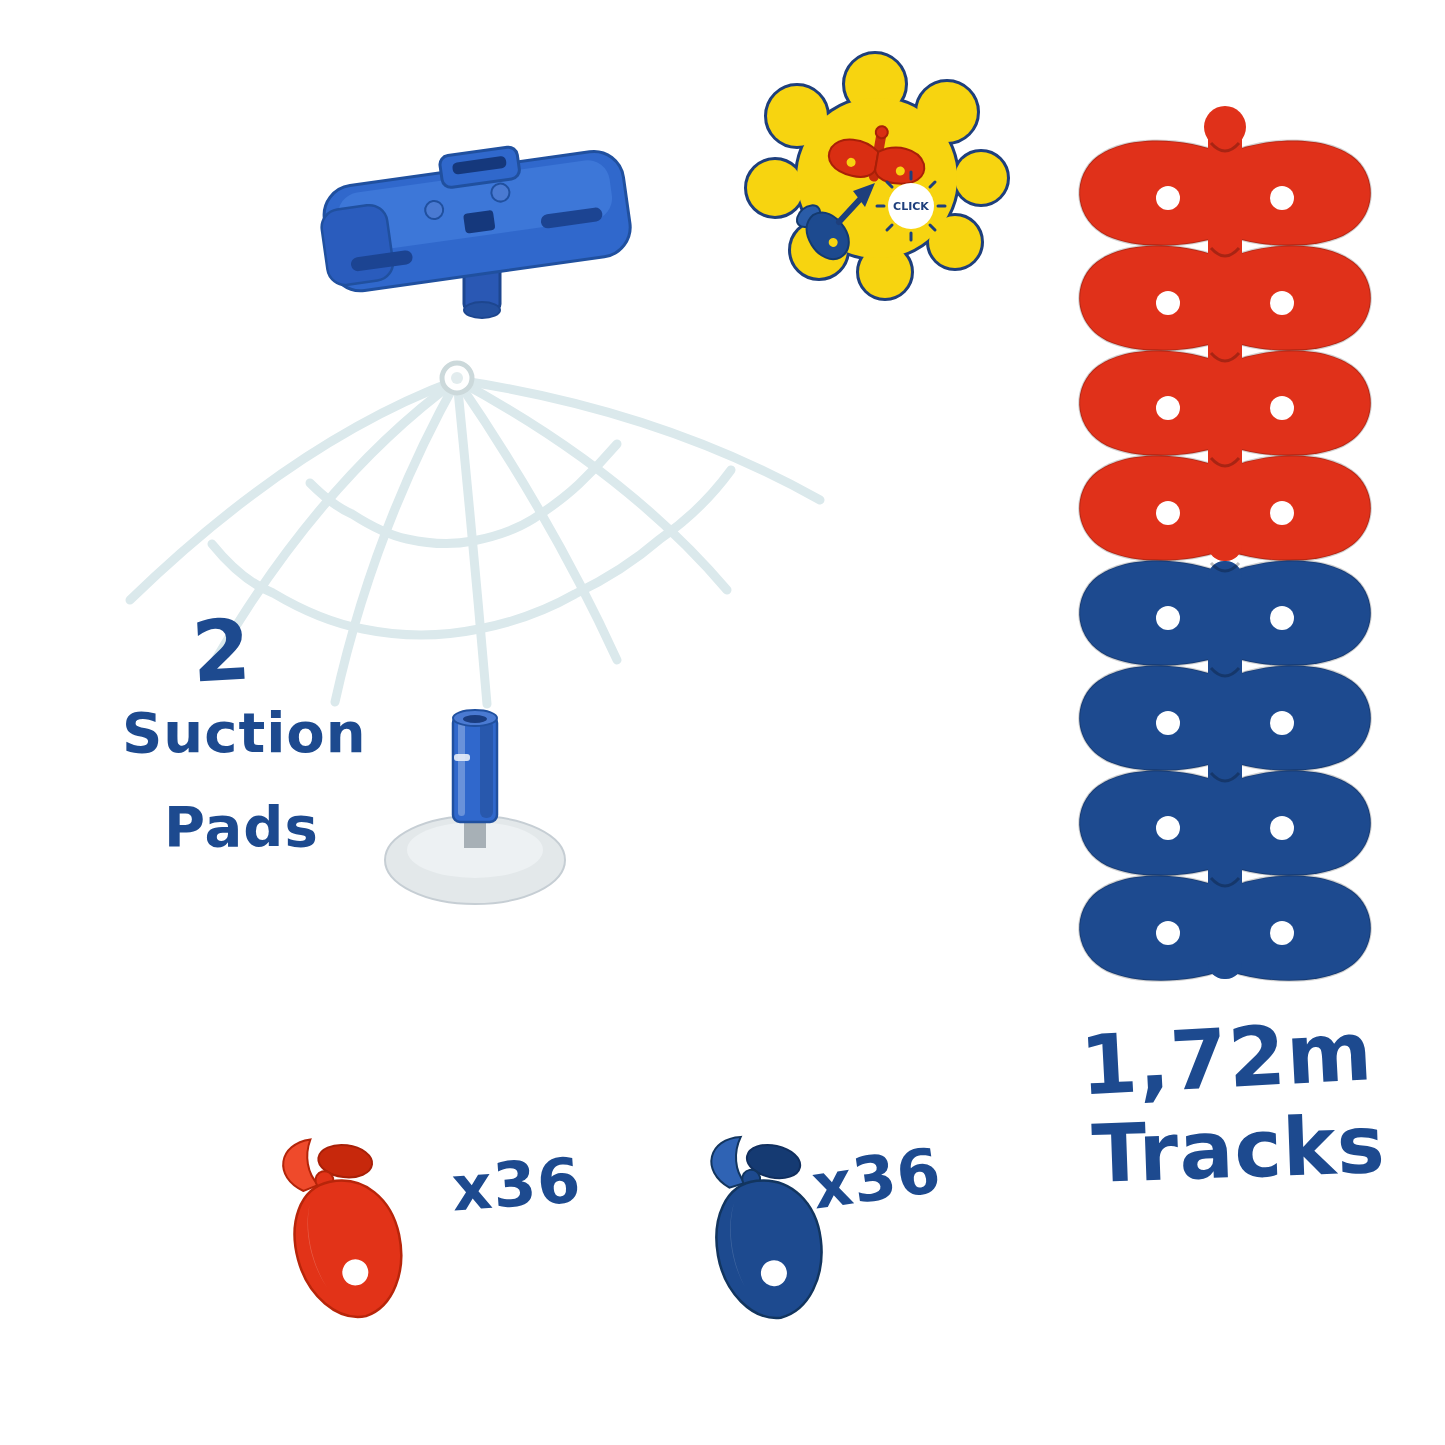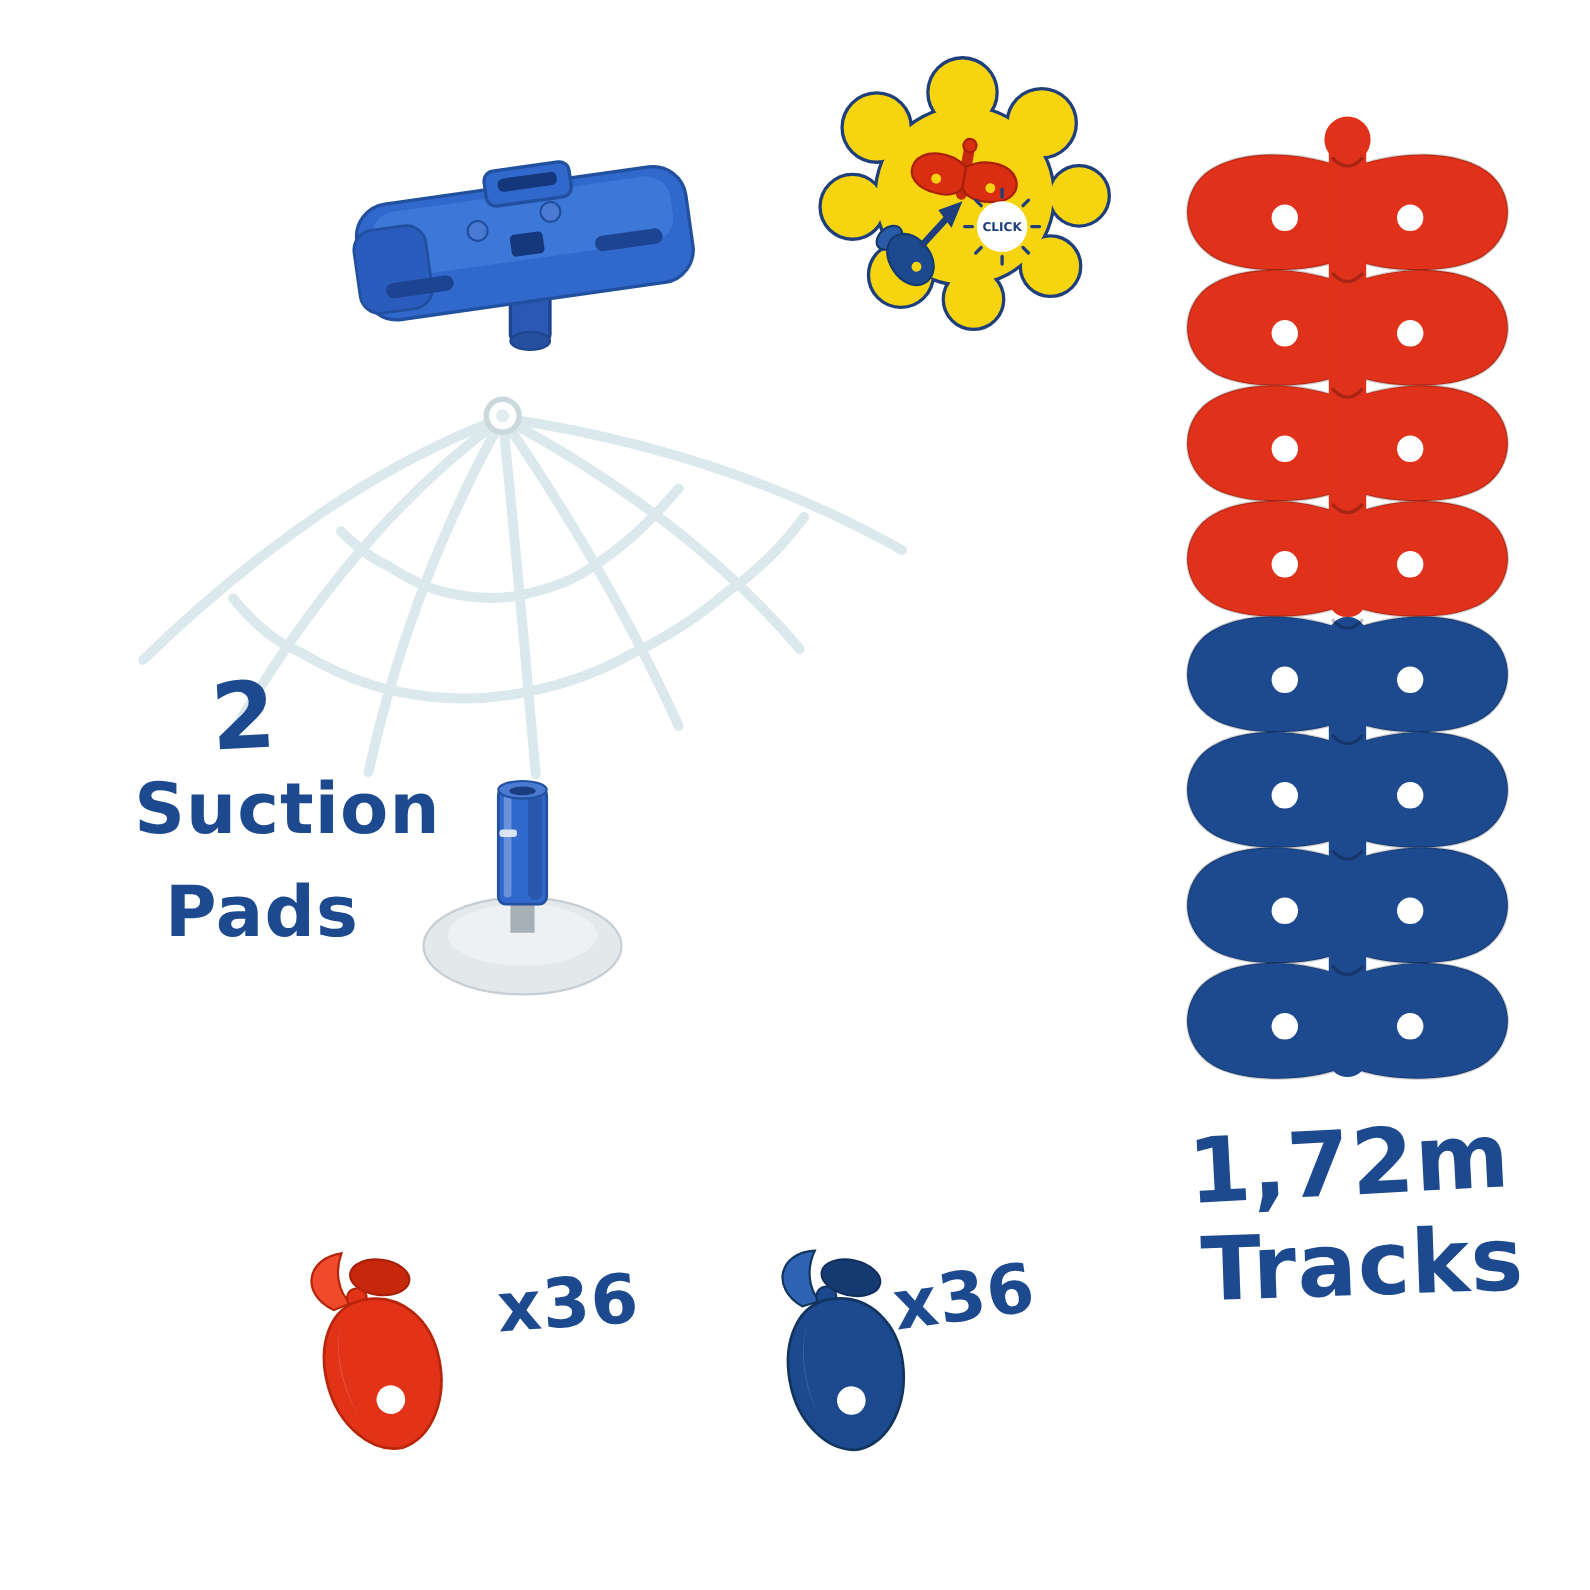--- a/index.html
+++ b/index.html
@@ -179,20 +179,20 @@
     <ellipse cx="146" cy="42" rx="27" ry="16" transform="rotate(22 146 42)" fill="#153a72" stroke="#112f5e" stroke-width="2"></ellipse>
     <path d="M98,60 C72,38 86,8 118,12 C108,26 106,44 114,58 Z" fill="#2f63b4" stroke="#12355f" stroke-width="2"></path>
     <circle cx="121" cy="55" r="9" fill="#1d4a8f" stroke="#12355f" stroke-width="2"></circle>
     <path d="M126,58 C160,60 181,90 179,127 C177,164 155,195 126,197 C97,195 75,162 75,125 C75,88 94,56 126,58 Z" fill="#1d4a8f" stroke="#12355f" stroke-width="2.5"></path>
     <path d="M101,74 C89,96 87,132 96,160 C86,132 88,96 101,74 Z" fill="rgba(255,255,255,0.15)"></path>
     <circle cx="127" cy="152" r="13" fill="#ffffff"></circle>
   </g>
 </svg>
 
 <div class="hand" style="left:192px;top:612px;font-size:84px;transform:rotate(-3deg)">2</div>
-<div class="hand" style="left:122px;top:706px;font-size:64px">Suction</div>
-<div class="hand" style="left:150px;top:800px;font-size:64px">Pads</div>
+<div class="hand" style="left:122px;top:706px;font-size:56px">Suction</div>
+<div class="hand" style="left:164px;top:800px;font-size:56px">Pads</div>
 
 <div class="hand" style="left:1080px;top:1020px;font-size:82px;transform:rotate(-3deg)">1,72m</div>
 <div class="hand" style="left:1092px;top:1112px;font-size:80px;transform:rotate(-2deg)">Tracks</div>
 
 <div class="hand" style="left:452px;top:1156px;font-size:62px;transform:rotate(-4deg)">x36</div>
 <div class="hand" style="left:812px;top:1150px;font-size:62px;transform:rotate(-8deg)">x36</div>
 
 </body></html>

